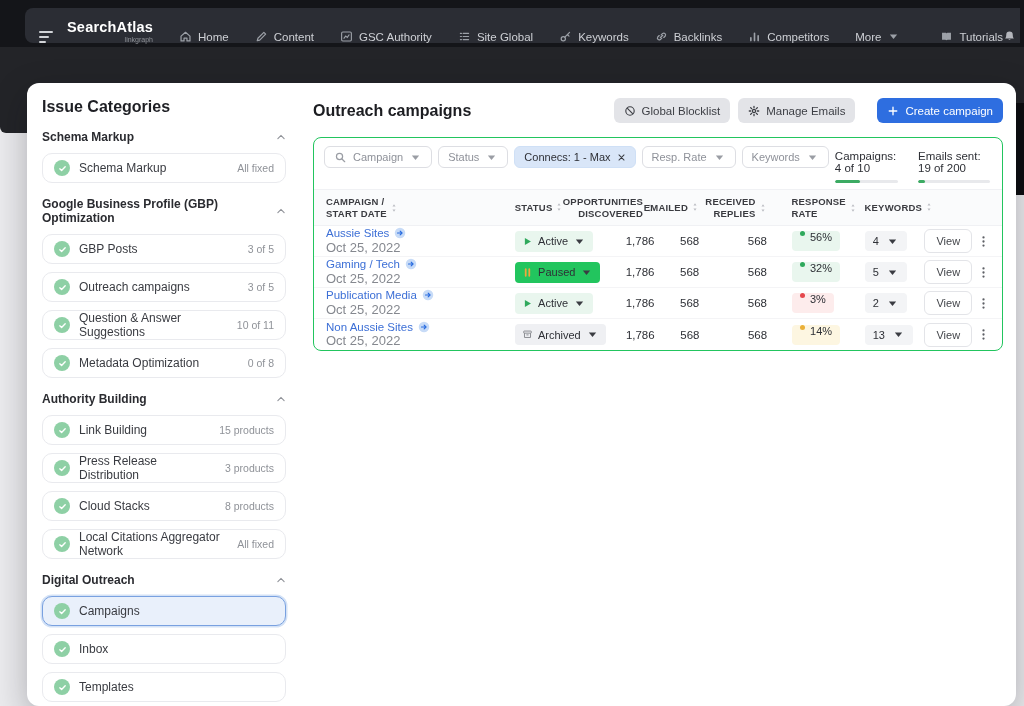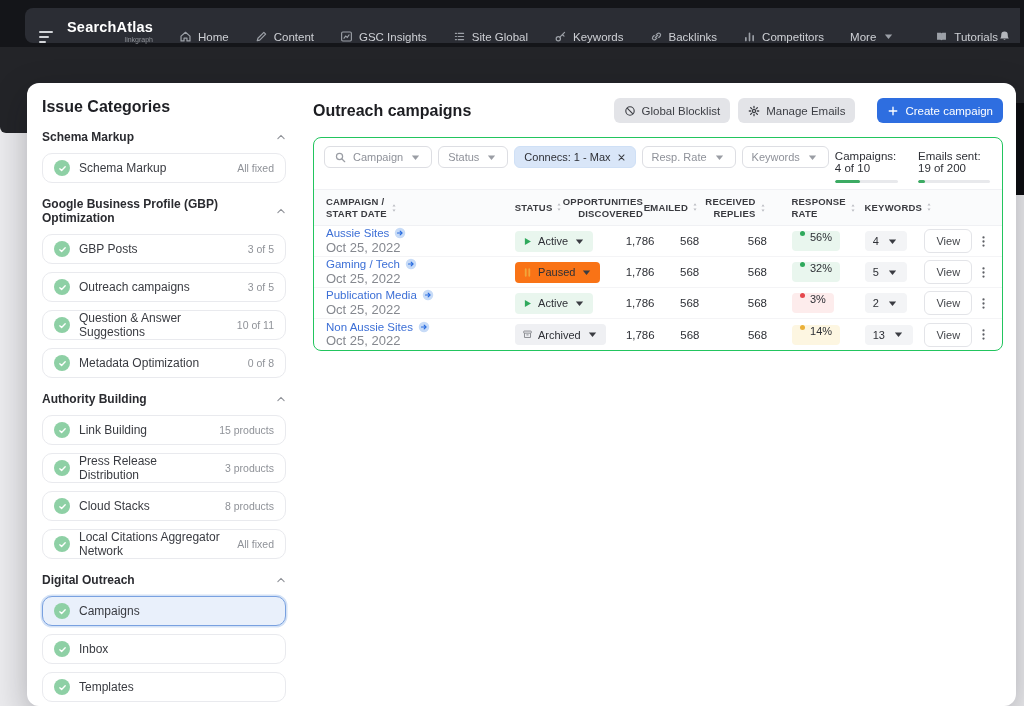--- a/index.html
+++ b/index.html
@@ -97,21 +97,21 @@
   .camp-top { display:flex; align-items:center; gap:5px; }
   .camp-link { color:#3c6fd6; font-size:11.5px; text-decoration:none; cursor:pointer; }
   .camp-ic svg { width:12px; height:12px; }
   .camp-date { color:#85888f; font-size:13px; }
 
   .badge { display:flex; align-items:center; gap:5px; height:21px; padding:0 7px; border-radius:4px;
            font-size:11px; color:#2e3036; cursor:pointer; }
   .badge .st-ic svg { width:11px; height:11px; }
   .badge .caret { color:#3a3c42; }
   .st-active { background:#e9f6ee; }  .st-active .st-ic { color:#2fa95c; }
-  .st-paused { background:#f97316; }  .st-paused .st-ic { color:#f0a73c; }
+  .st-paused { background:#22c55e; }  .st-paused .st-ic { color:#f0a73c; }
   .st-archived { background:#eff0f3; } .st-archived .st-ic { color:#87898f; }
 
   .rate { display:flex; align-items:flex-start; gap:5px; height:20px; padding:0 8px; border-radius:4px; font-size:11px; color:#2e3036; }
   .dot { width:5px; height:5px; border-radius:50%; display:inline-block; }
   .rt-green { background:#e9f6ee; }  .rt-green .dot { background:#2fa95c; }
   .rt-red { background:#fdecec; }    .rt-red .dot { background:#e5484d; }
   .rt-yellow { background:#fdf6e1; } .rt-yellow .dot { background:#eab038; }
 
   .kw-pill { display:flex; align-items:center; gap:7px; height:20px; padding:0 8px; border-radius:4px;
              background:#f3f4f6; font-size:11px; cursor:pointer; }
@@ -155,21 +155,21 @@
         </span>
         <span>Content</span>
       </div>
       <div class="nav-item">
         <span class="icon ">
           <svg viewBox="0 0 16 16" fill="none" stroke="currentColor" stroke-width="1.4">
             <rect x="2" y="2.5" width="12" height="11" rx="1.5"></rect>
             <path d="M4.5 10.5 7 7.5l2 1.6 2.5-3.6"></path>
           </svg>
         </span>
-        <span>GSC Insights</span>
+        <span>GSC Authority</span>
       </div>
       <div class="nav-item">
         <span class="icon ">
           <svg viewBox="0 0 16 16" fill="none" stroke="currentColor" stroke-width="1.5" stroke-linecap="round">
             <path d="M3 4.2h1.2M6.4 4.2H13M3 8h1.2M6.4 8H13M3 11.8h1.2M6.4 11.8H13"></path>
           </svg>
         </span>
         <span>Site Global</span>
       </div>
       <div class="nav-item">

